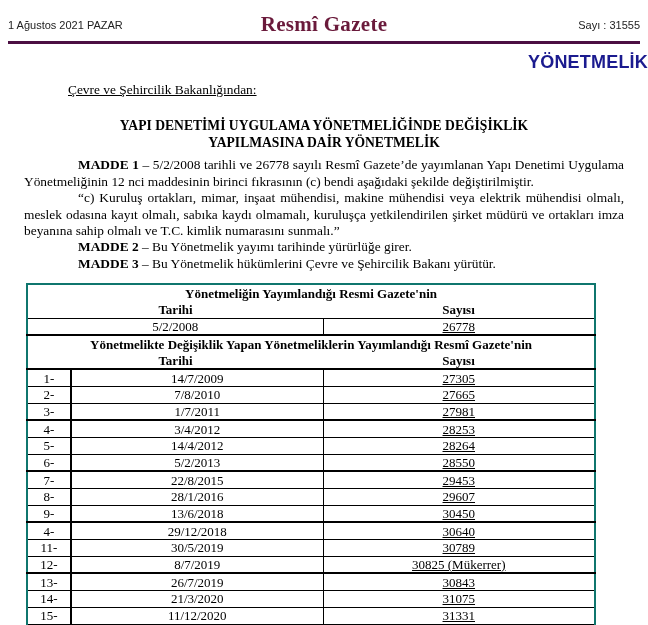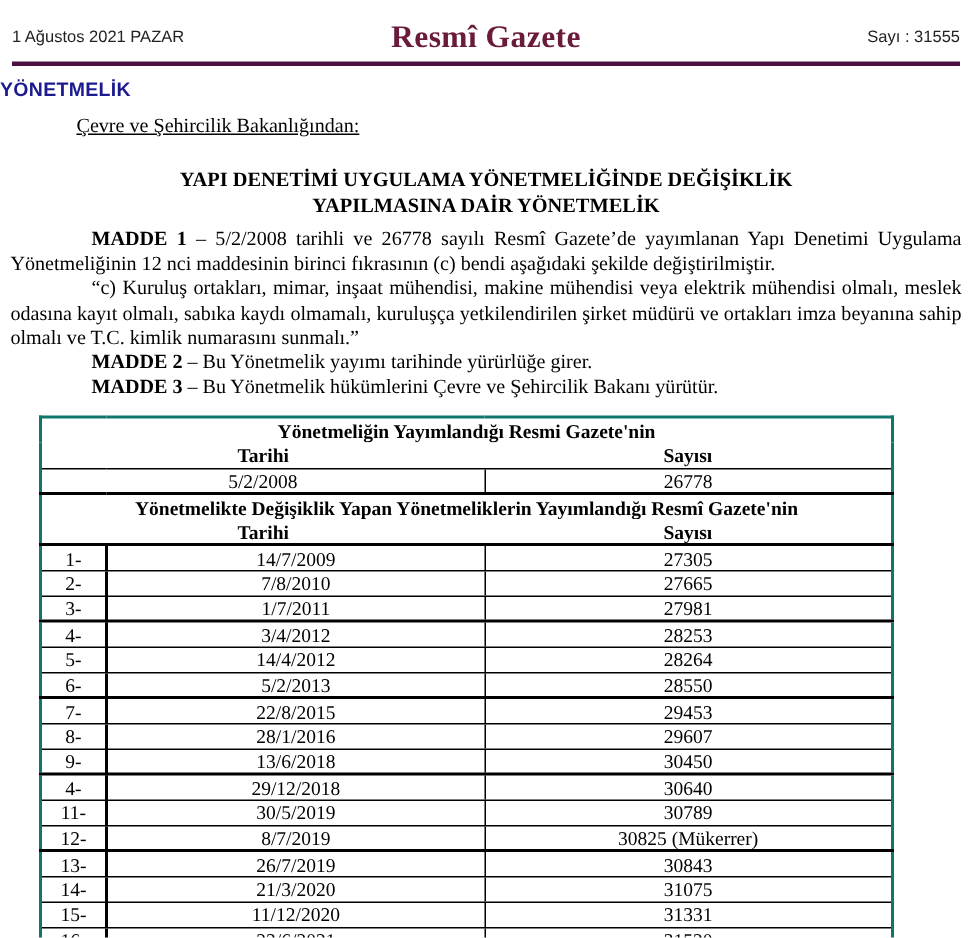--- a/index.html
+++ b/index.html
@@ -30,30 +30,30 @@
     flex:0 0 auto;
     font-size:21px;font-weight:bold;
     color:var(--masthead);
     letter-spacing:.3px;
   }
   .rule{
     height:3px;background:var(--rule);
     margin:2px 8px 0 8px;
   }
   .section-label{
-    text-align:left;
+    text-align:right;
     font-family:"Liberation Sans", sans-serif;
-    font-weight:bold;font-size:13px;
+    font-weight:bold;font-size:18px;
     color:var(--section);
     margin-top:8px;
     letter-spacing:.2px;
   }
   
   .content{
-    padding:0 7px;
+    padding:0 24px;
     font-size:13.4px;line-height:16.4px;
   }
   .ministry{
     margin:9px 0 3px 44px;
     text-decoration:underline;
   }
   .art-title{
     text-align:center;font-weight:bold;
     font-size:13.6px;line-height:16.5px;
     margin:20px 0 6px 0;
@@ -79,21 +79,21 @@
     line-height:15px;
     text-align:center;
     vertical-align:middle;
     overflow:hidden;white-space:nowrap;
   }
   td.sec-title{font-weight:bold;height:16px;}
   td.col-head{font-weight:bold;height:16px;}
   tr.head-cols td{border-bottom:1px solid #000;}
   tr.first-row td{border-bottom:2px solid #000;}
   tr.head-cols.second td{border-bottom:2px solid #000;}
-  td.c-issue{border-left:1px solid #000;padding-right:88px;}
+  td.c-issue{border-left:1px solid #000;padding-right:88px;text-decoration:underline;}
   td.col-head.c-issue, td.sayi-head{padding-right:88px;}
   tr.head-cols td{border-left:none;}
   td.c-no{border-right:2px solid #000;}
   tbody#data-rows tr td{border-bottom:1px solid #000;}
   tbody#data-rows tr:last-child td{border-bottom:none;}
   tbody#data-rows tr.group-end td{border-bottom:2px solid #000;}
   col.w-no{width:44px;}
   col.w-date{width:252px;}
   col.w-issue{width:272px;}
 </style>

